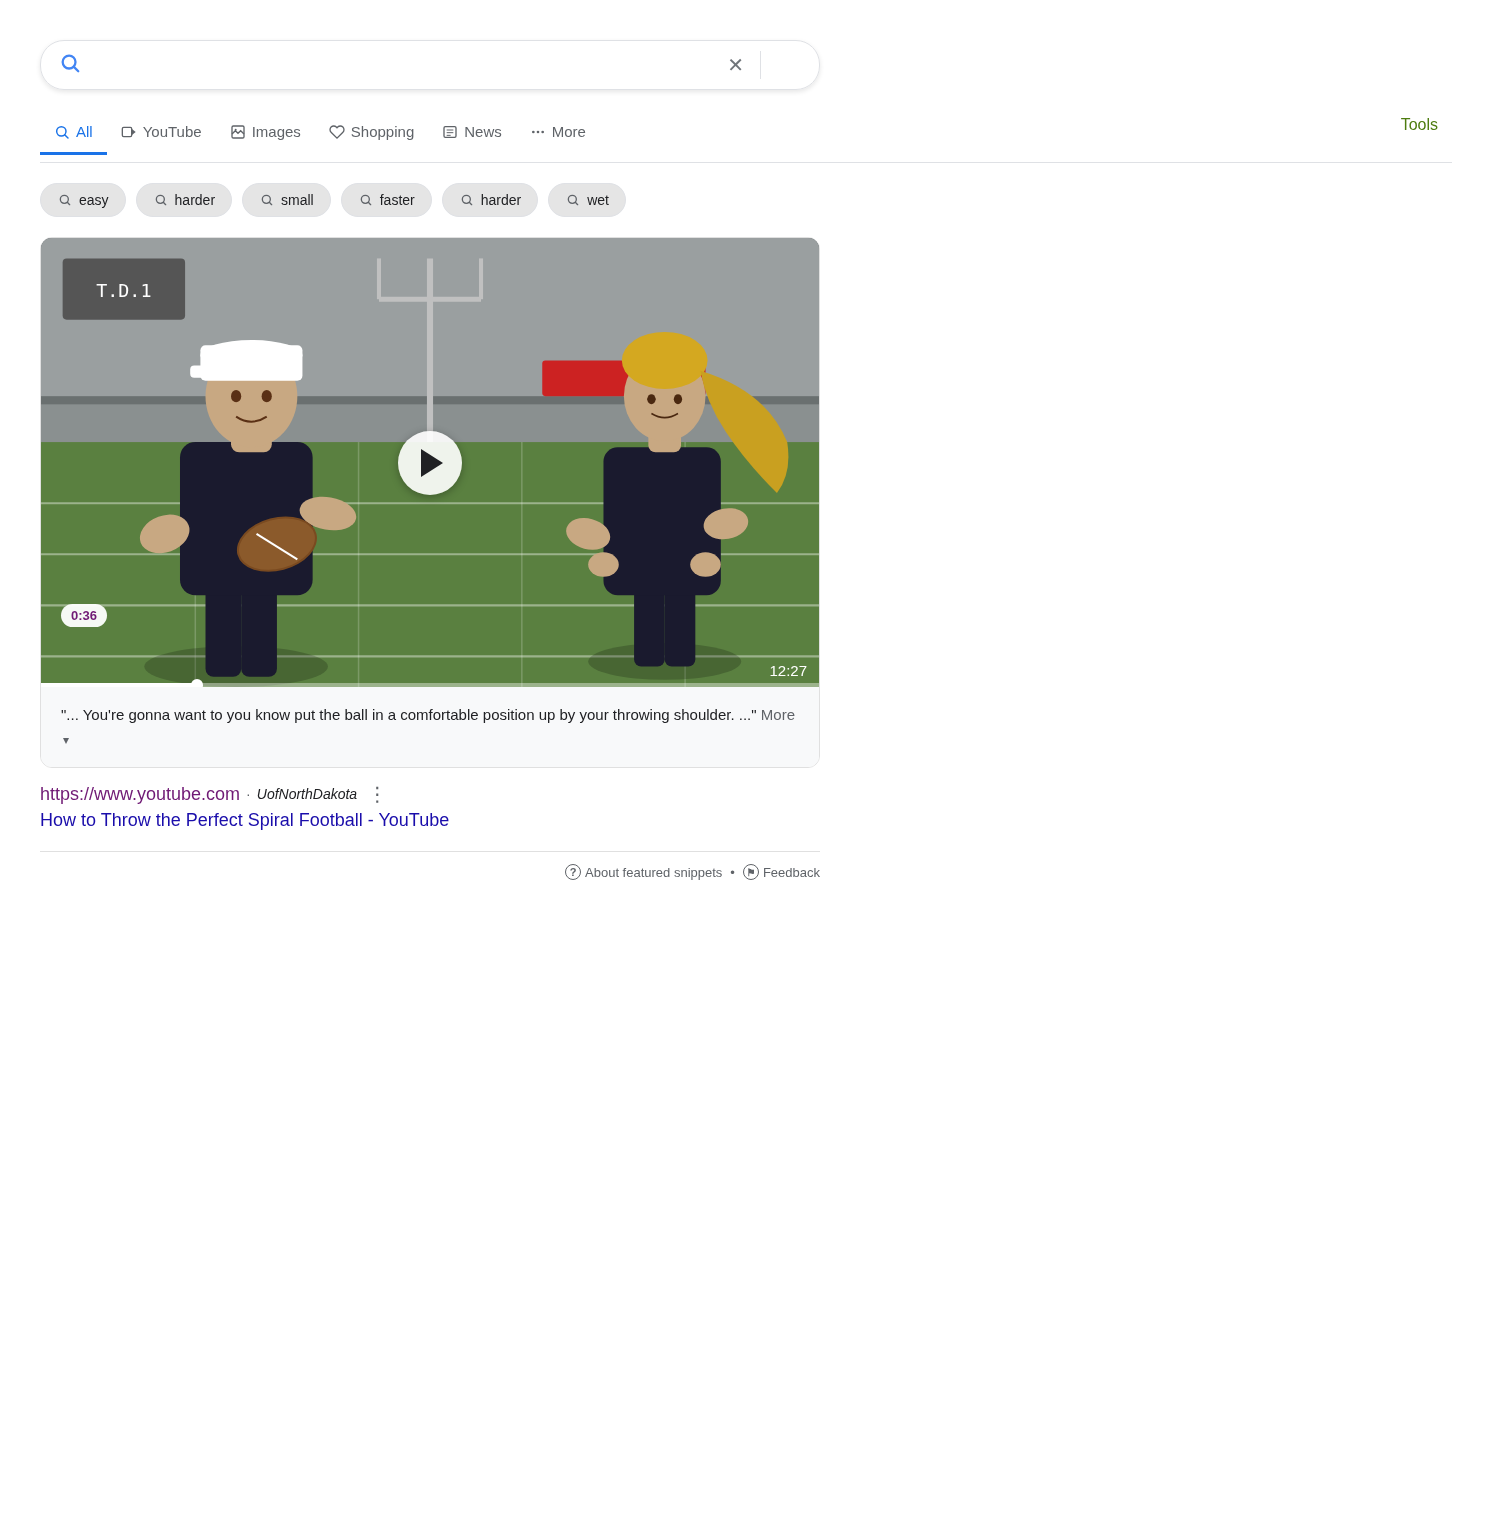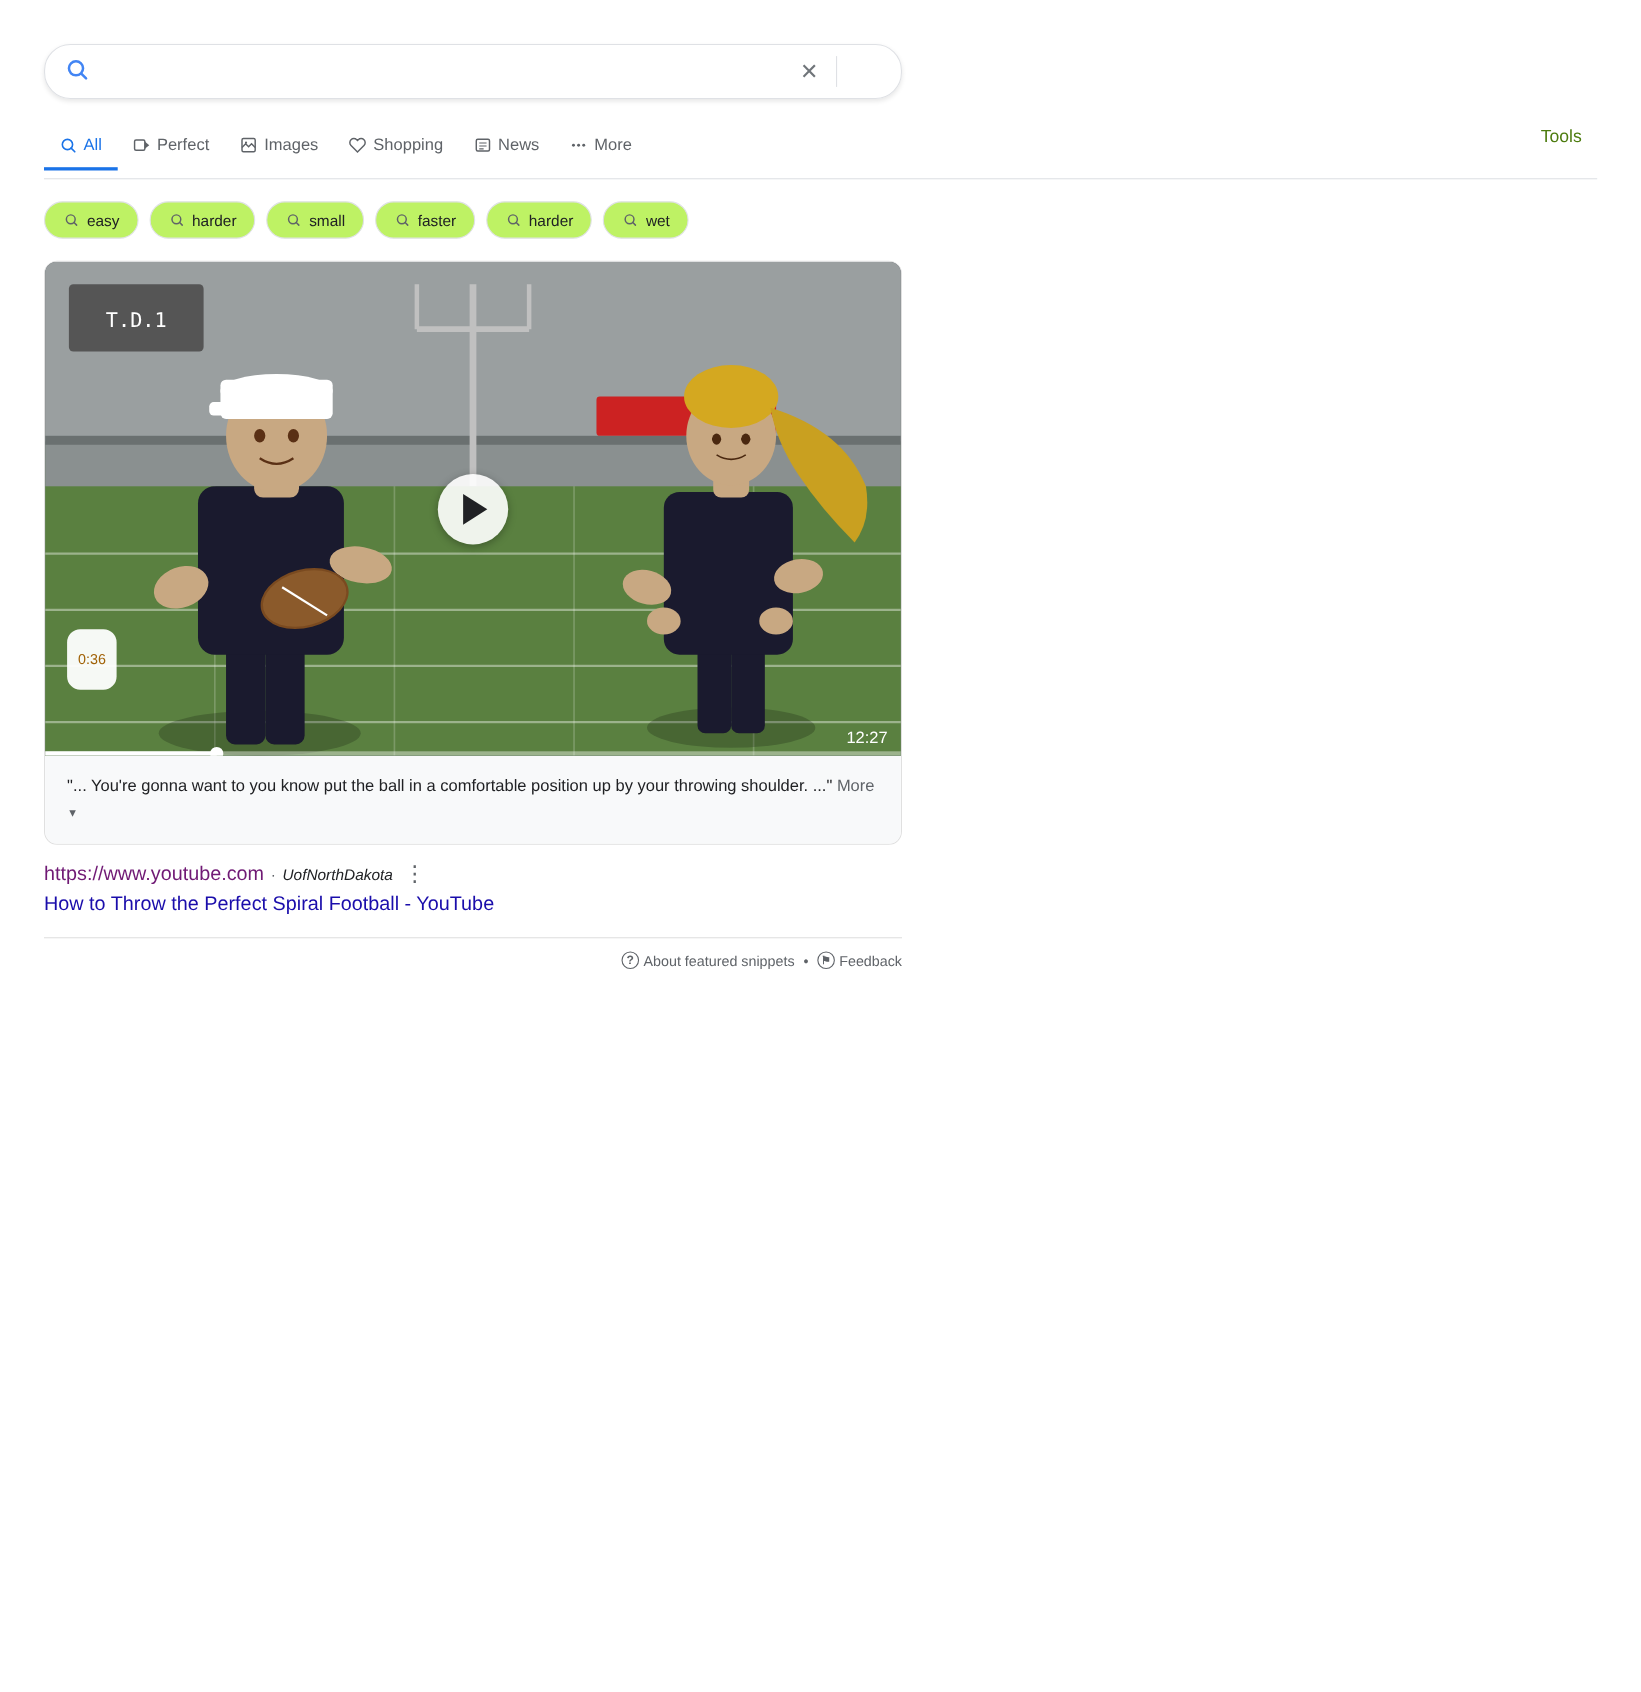--- a/index.html
+++ b/index.html
@@ -103,21 +103,21 @@
     .chip {
       display: flex;
       align-items: center;
       gap: 6px;
       border: 1px solid #dfe1e5;
       border-radius: 20px;
       padding: 8px 16px;
       font-size: 14px;
       color: #202124;
       cursor: pointer;
-      background: #bef264;
+      background: #e5e5e5;
       white-space: nowrap;
     }
     .chip-search-icon {
       width: 16px;
       height: 16px;
       color: #70757a;
     }
 
     
     .video-container {
@@ -174,24 +174,24 @@
       margin-left: 4px;
     }
 
     
     .timestamp-badge {
       position: absolute;
       bottom: 60px;
       left: 20px;
       background: rgba(255,255,255,0.95);
       border-radius: 12px;
-      padding: 20px 10px;
+      padding: 4px 10px;
       font-size: 13px;
-      font-weight: 400;
-      color: #a16207;
+      font-weight: 700;
+      color: #701a75;
     }
 
     
     .duration {
       position: absolute;
       bottom: 8px;
       right: 12px;
       color: #fff;
       font-size: 15px;
       font-weight: 500;
@@ -371,21 +371,21 @@
       <circle cx="11" cy="11" r="7" stroke="#1a73e8" stroke-width="2.2" fill="none"></circle>
       <line x1="16" y1="16" x2="21" y2="21" stroke="#1a73e8" stroke-width="2.2" stroke-linecap="round"></line>
     </svg>
     <span>All</span>
   </a>
   <a class="nav-tab">
     <svg width="16" height="16" viewBox="0 0 24 24" fill="none">
       <rect x="2" y="5" width="14" height="14" rx="2" stroke="#5f6368" stroke-width="2" fill="none"></rect>
       <polygon points="22,12 16,7 16,17" fill="#5f6368"></polygon>
     </svg>
-    <span>Perfect</span>
+    <span>YouTube</span>
   </a>
   <a class="nav-tab">
     <svg width="16" height="16" viewBox="0 0 24 24" fill="none">
       <rect x="3" y="3" width="18" height="18" rx="2" stroke="#5f6368" stroke-width="2" fill="none"></rect>
       <circle cx="8.5" cy="8.5" r="1.5" fill="#5f6368"></circle>
       <polyline points="3,15 8,10 12,14 16,10 21,15" stroke="#5f6368" stroke-width="2" fill="none"></polyline>
     </svg>
     <span>Images</span>
   </a>
   <a class="nav-tab">

